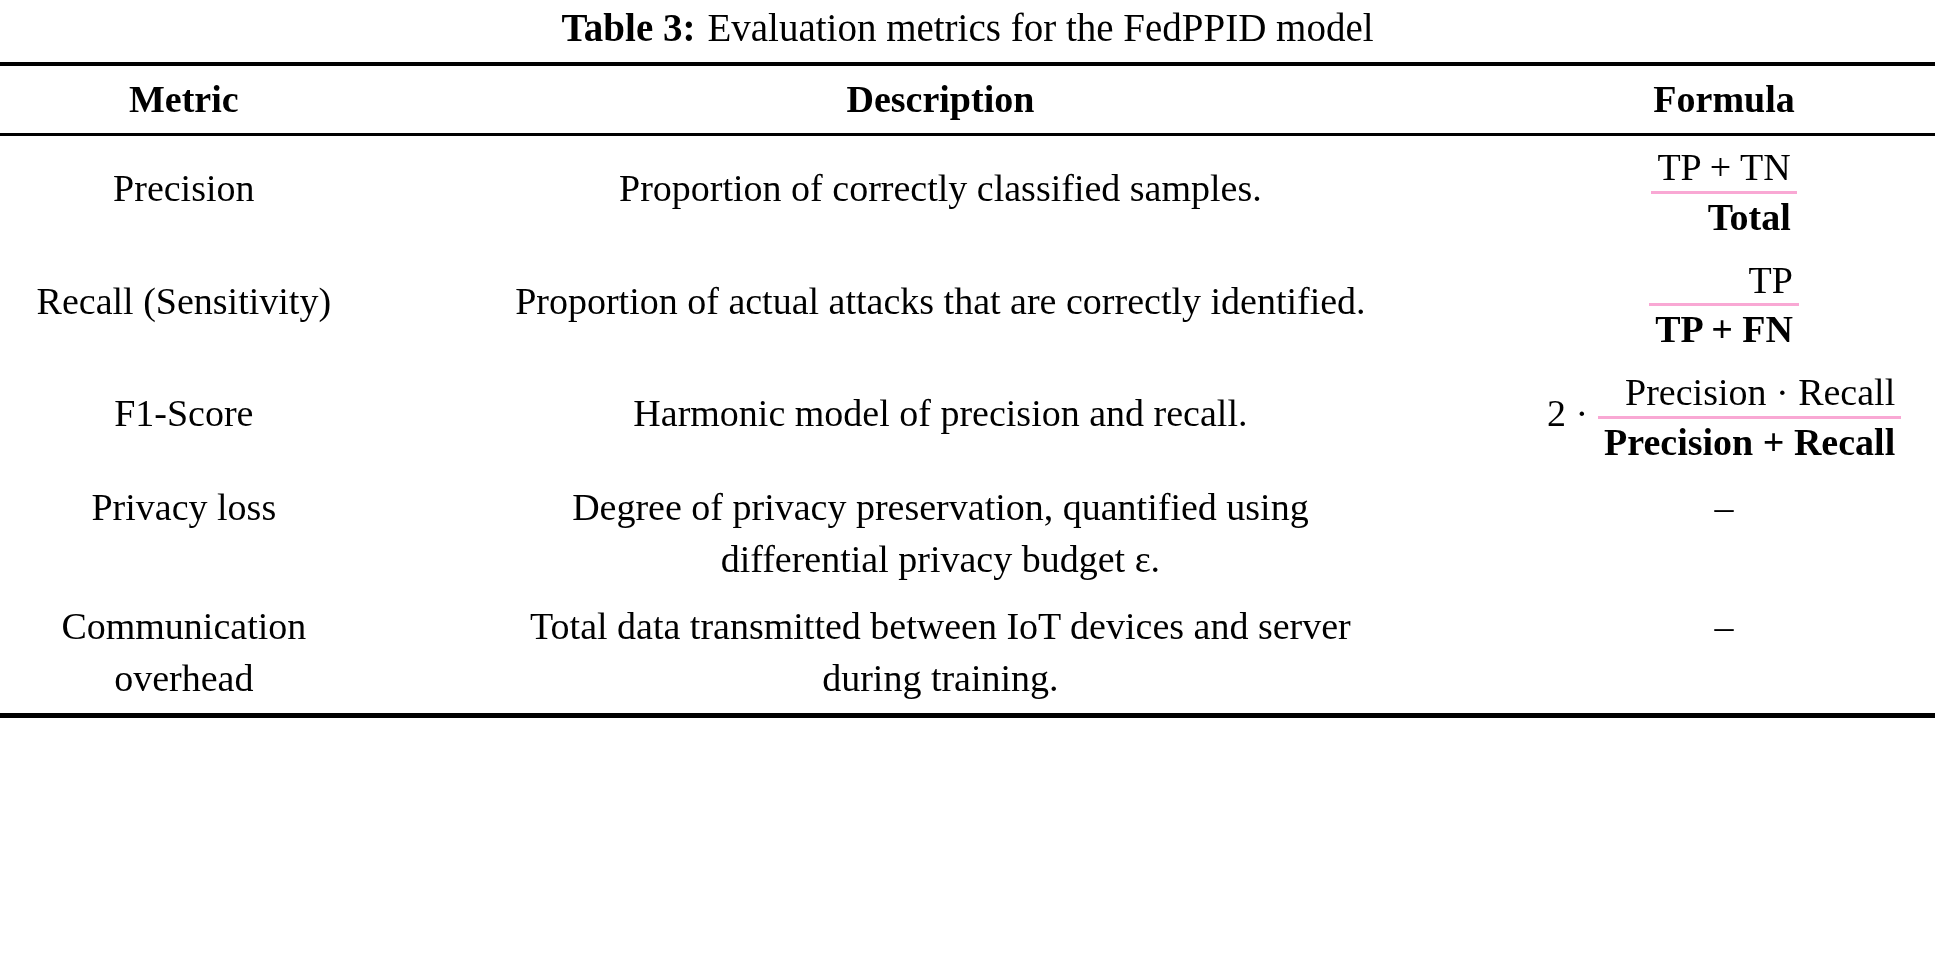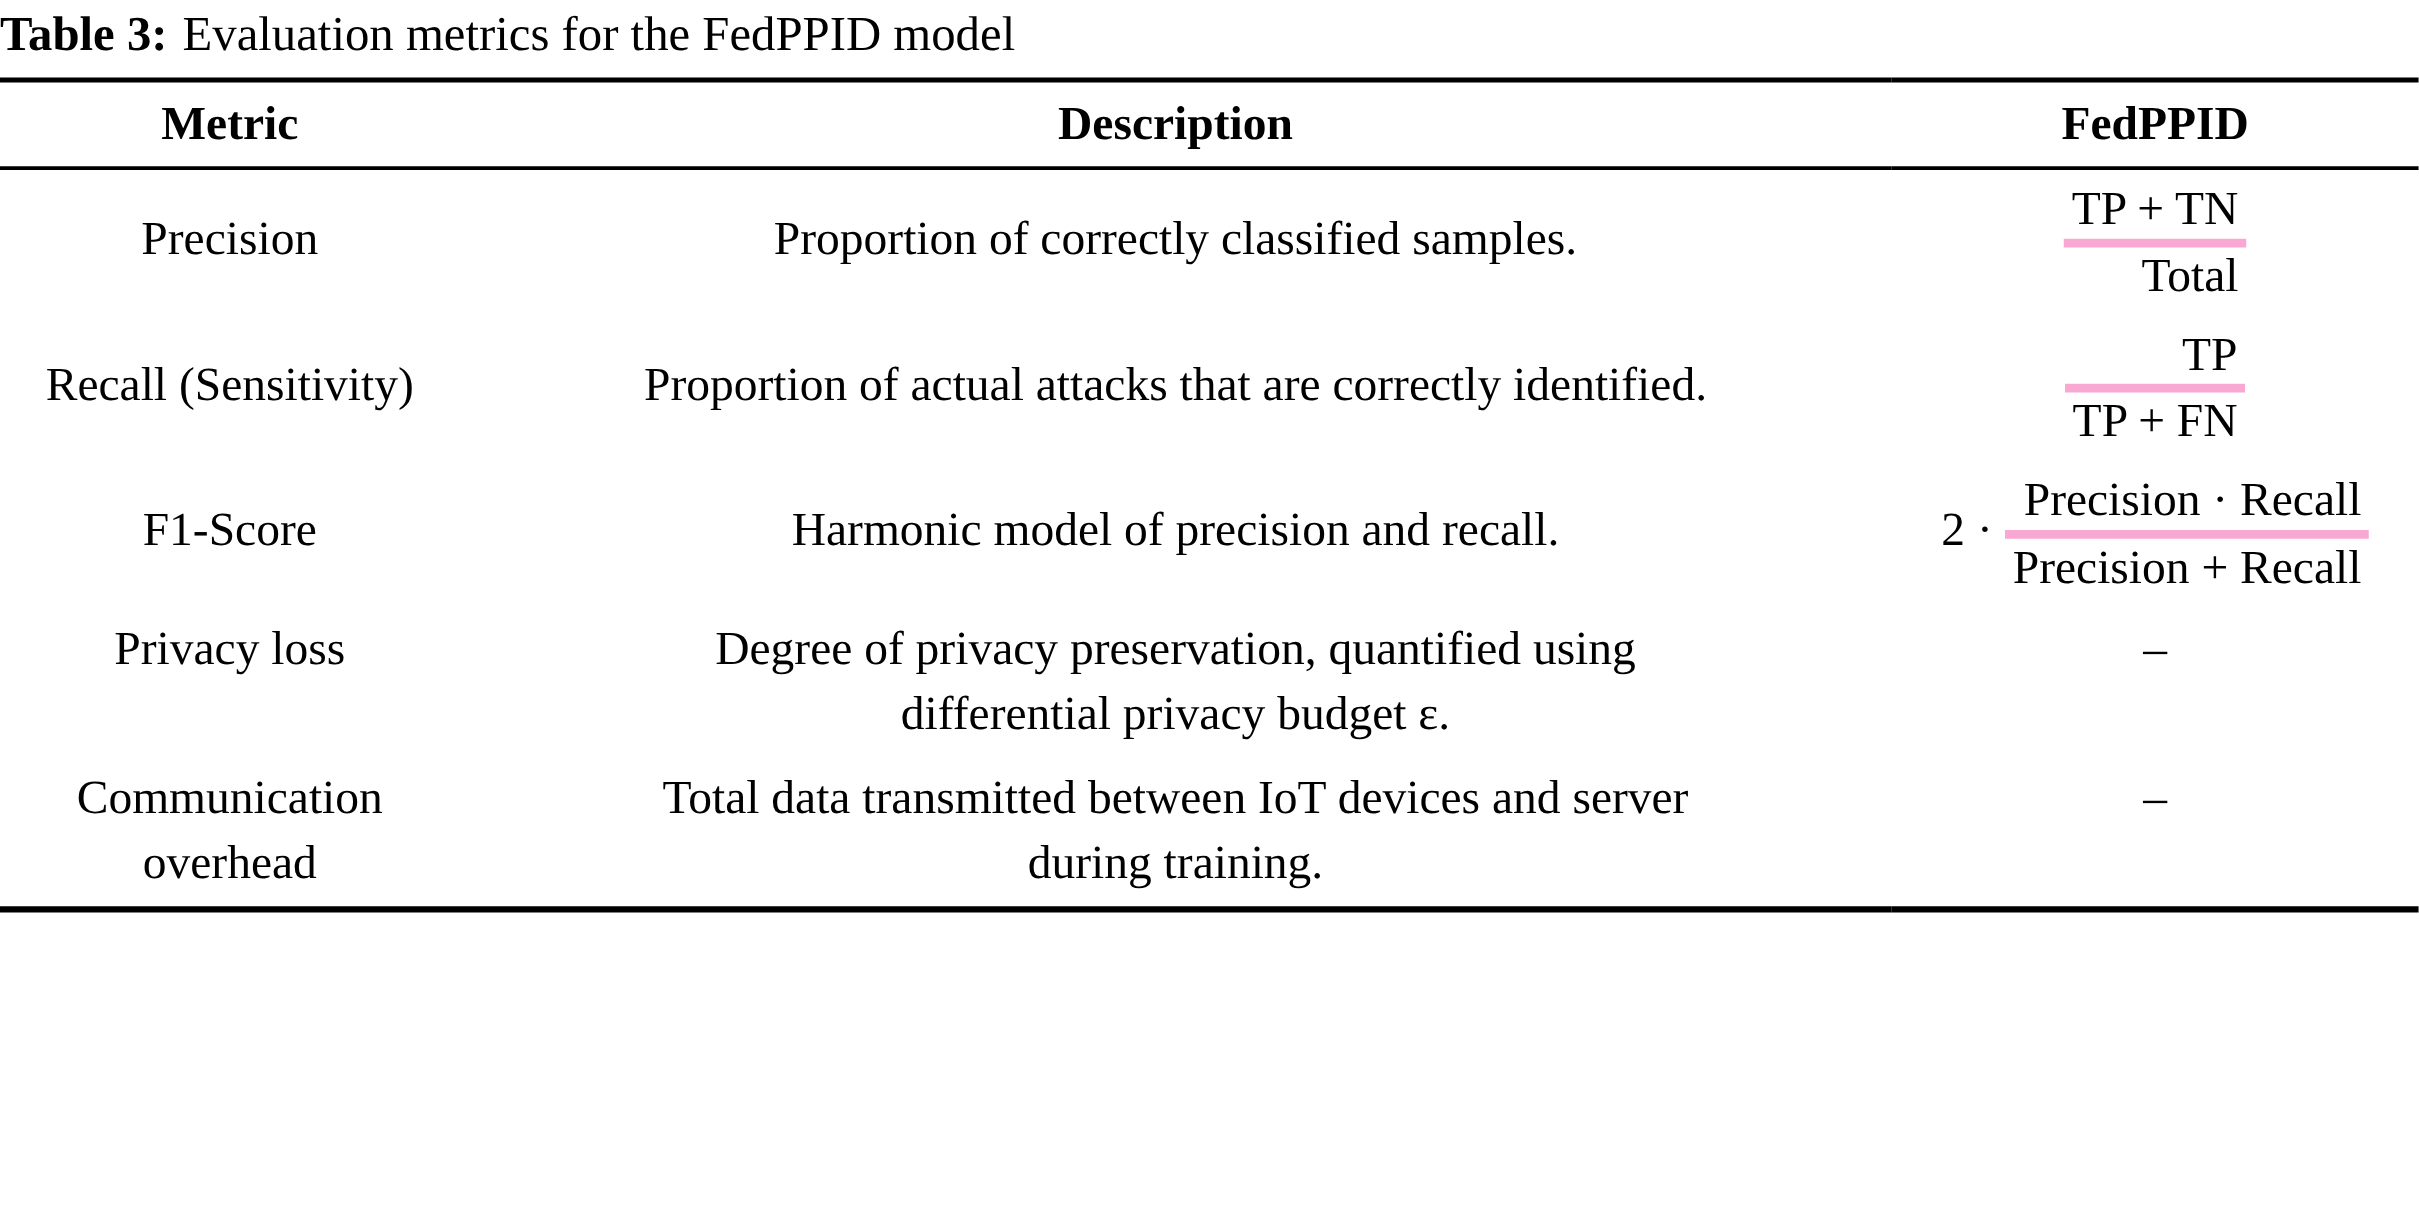--- a/index.html
+++ b/index.html
@@ -8,20 +8,21 @@
     background: #ffffff;
   }
   body {
     width: 1935px;
     height: 978px;
     overflow: hidden;
     font-family: "Liberation Serif", "DejaVu Serif", serif;
     color: #000000;
   }
   .caption {
+    text-align: center;
     font-size: 39px;
     line-height: 48px;
     margin: 4px 0 10px 0;
     white-space: nowrap;
   }
   .caption .cap-label {
     font-weight: bold;
     margin-right: 12px;
   }
   table.metrics {
@@ -64,21 +65,22 @@
     display: inline-block;
     vertical-align: middle;
     text-align: right;
     line-height: 1.18;
   }
   .frac .num, .frac .den {
     display: block;
     padding: 1px 6px;
   }
   .frac .den {
-    border-top: 7px solid #f9a8d4;
+    border-top: 3px solid #f9a8d4;
+    font-weight: bold;
   }
   .frac-prefix {
     margin-right: 10px;
   }
 </style>
 </head>
 <body>
 
 <div class="caption">
   <span class="cap-label">Table 3:</span><span>Evaluation metrics for the FedPPID model</span>
@@ -87,21 +89,21 @@
 <table class="metrics">
   <colgroup>
     <col class="c-metric">
     <col class="c-desc">
     <col class="c-formula">
   </colgroup>
   <thead>
     <tr>
       <th>Metric</th>
       <th>Description</th>
-      <th>FedPPID</th>
+      <th>Formula</th>
     </tr>
   </thead>
   <tbody>
     <tr>
       <td class="metric-cell">Precision</td>
       <td class="desc-cell">Proportion of correctly classified samples.</td>
       <td class="formula-cell">
         <span class="frac">
           <span class="num">TP + TN</span>
           <span class="den">Total</span>

